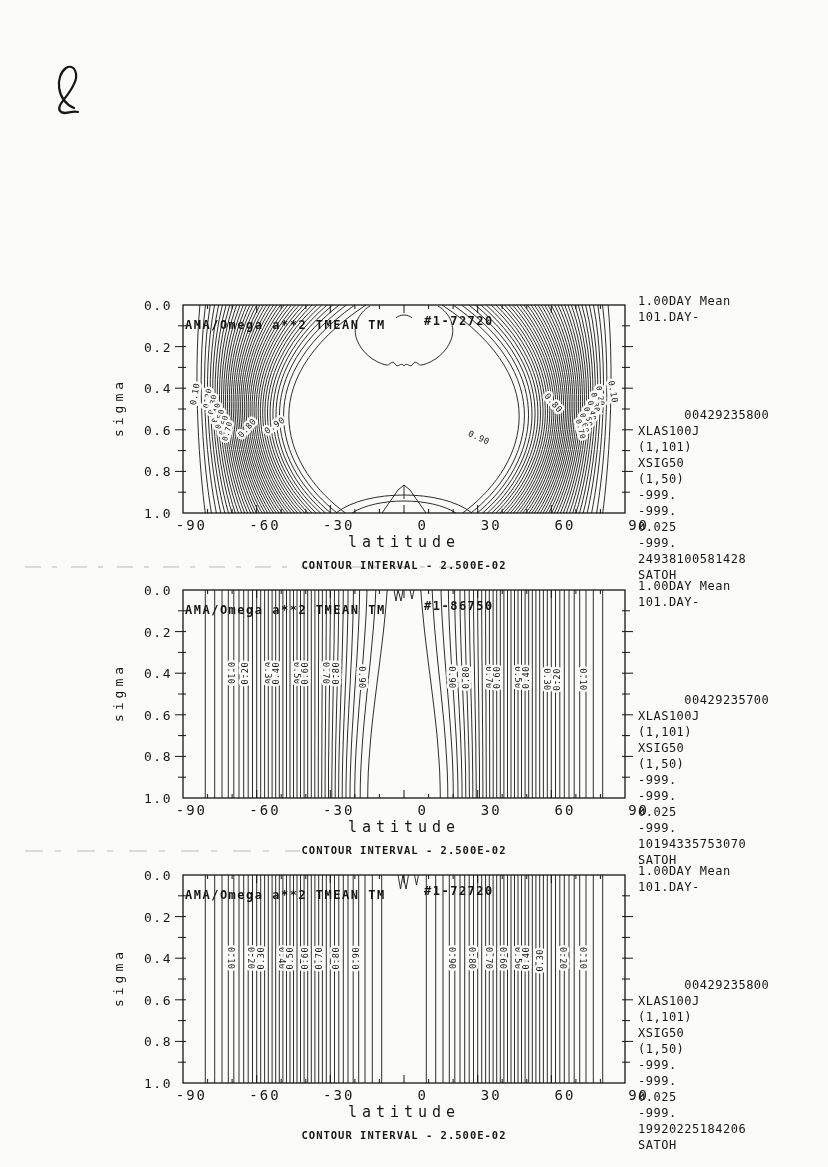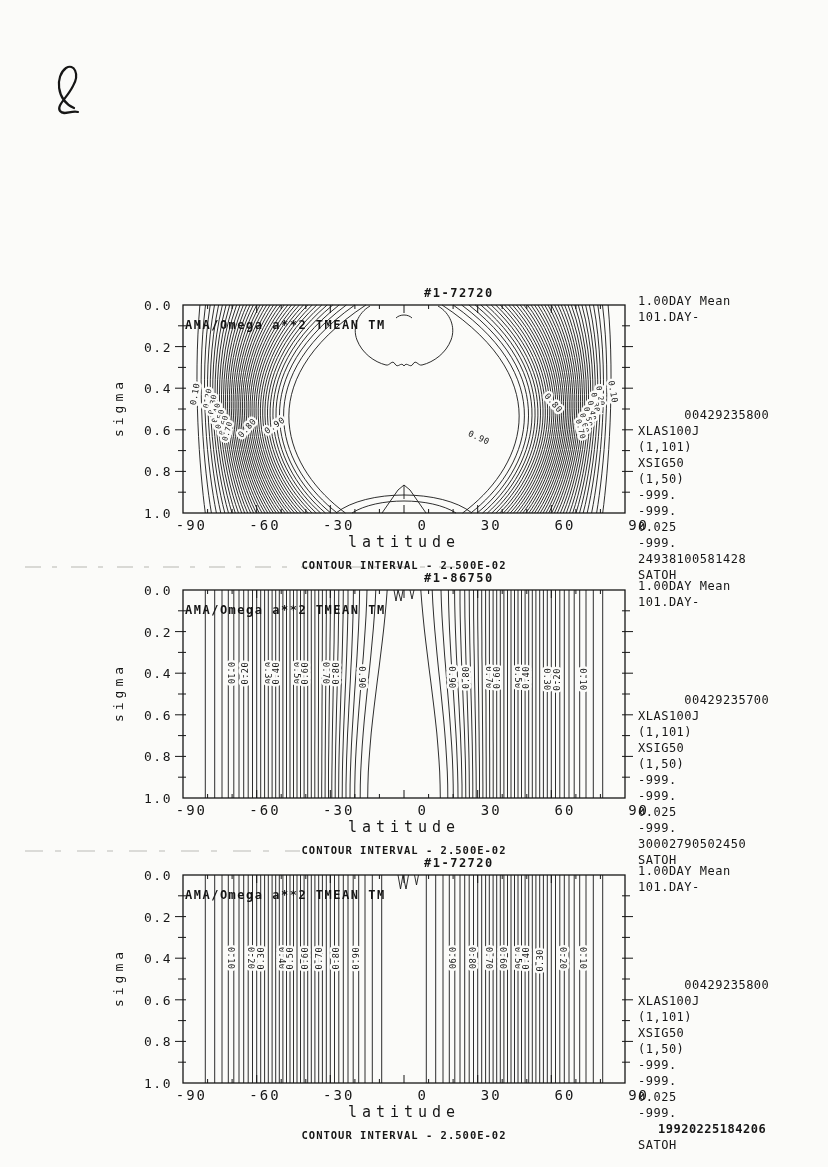--- a/index.html
+++ b/index.html
@@ -1,20 +1,20 @@
 <!DOCTYPE html>
 <html><head>
 <meta charset="utf-8">
 <style>
   html,body{margin:0;padding:0;background:#e8e8e6;}
   .pg{position:relative;width:828px;height:1167px;background:#fbfbf9;overflow:hidden;
       font-family:"DejaVu Sans Mono","Liberation Mono",monospace;color:#161616;}
   .pg span{position:absolute;white-space:pre;}
   .t-title{font-size:12px;letter-spacing:1.5px;font-weight:bold;margin-top:32px;}
-  .t-id{font-size:12px;letter-spacing:1.5px;font-weight:bold;}
+  .t-id{font-size:12px;letter-spacing:1.5px;font-weight:bold;margin-top:28px;}
   .t-xtick{font-size:14px;letter-spacing:2px;text-align:right;}
   .t-ytick{font-size:13px;letter-spacing:1.5px;text-align:right;}
   .t-xlab{font-size:15px;letter-spacing:5px;text-align:center;}
   .t-ylab{font-size:13px;letter-spacing:4px;text-align:center;transform:rotate(-90deg);}
   .t-foot{font-size:10.5px;font-weight:bold;letter-spacing:1px;text-align:center;}
   .t-ann{font-size:12px;letter-spacing:0.5px;}
   svg{position:absolute;left:0;top:0;}
 </style>
 </head>
 <body>
@@ -569,21 +569,21 @@
         <span class="t-ann" style="left: 638px; top: 595px;">101.DAY-</span>
         <span class="t-ann" style="left: 638px; top: 693px;">      00429235700</span>
         <span class="t-ann" style="left: 638px; top: 709px;">XLAS100J</span>
         <span class="t-ann" style="left: 638px; top: 725px;">(1,101)</span>
         <span class="t-ann" style="left: 638px; top: 741px;">XSIG50</span>
         <span class="t-ann" style="left: 638px; top: 757px;">(1,50)</span>
         <span class="t-ann" style="left: 638px; top: 773px;">-999.</span>
         <span class="t-ann" style="left: 638px; top: 789px;">-999.</span>
         <span class="t-ann" style="left: 638px; top: 805px;">0.025</span>
         <span class="t-ann" style="left: 638px; top: 821px;">-999.</span>
-        <span class="t-ann" style="left: 638px; top: 837px;">30002790502450</span>
+        <span class="t-ann" style="left: 638px; top: 837px;">10194335753070</span>
         <span class="t-ann" style="left: 638px; top: 853px;">SATOH</span>
       </div>
   </div>
 
   <div class="panel">
     <span class="t-title" style="left: 185px; top: 856px;">AMA/Omega a**2 TMEAN TM</span>
     <span class="t-id" style="left: 424px; top: 856px;">#1-72720</span>
     <span class="t-ylab" style="left: 80px; top: 970px; width: 76px;">sigma</span>
     <span class="t-xlab" style="left: 304px; top: 1103px; width: 200px;">latitude</span>
     <span class="t-foot" style="left: 254px; top: 1129px; width: 300px;">CONTOUR INTERVAL - 2.500E-02</span>
@@ -609,17 +609,17 @@
         <span class="t-ann" style="left: 638px; top: 880px;">101.DAY-</span>
         <span class="t-ann" style="left: 638px; top: 978px;">      00429235800</span>
         <span class="t-ann" style="left: 638px; top: 994px;">XLAS100J</span>
         <span class="t-ann" style="left: 638px; top: 1010px;">(1,101)</span>
         <span class="t-ann" style="left: 638px; top: 1026px;">XSIG50</span>
         <span class="t-ann" style="left: 638px; top: 1042px;">(1,50)</span>
         <span class="t-ann" style="left: 638px; top: 1058px;">-999.</span>
         <span class="t-ann" style="left: 638px; top: 1074px;">-999.</span>
         <span class="t-ann" style="left: 638px; top: 1090px;">0.025</span>
         <span class="t-ann" style="left: 638px; top: 1106px;">-999.</span>
-        <span class="t-ann" style="left: 658px; top: 1122px; font-weight: bold;">19920225184206</span>
+        <span class="t-ann" style="left: 638px; top: 1122px;">19920225184206</span>
         <span class="t-ann" style="left: 638px; top: 1138px;">SATOH</span>
       </div>
   </div>
 </div>
 
 </body></html>

